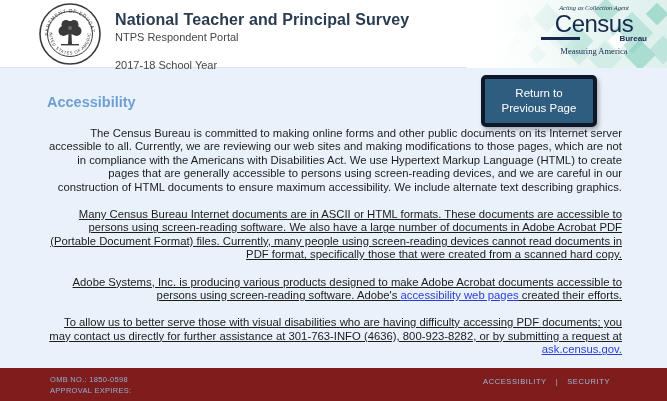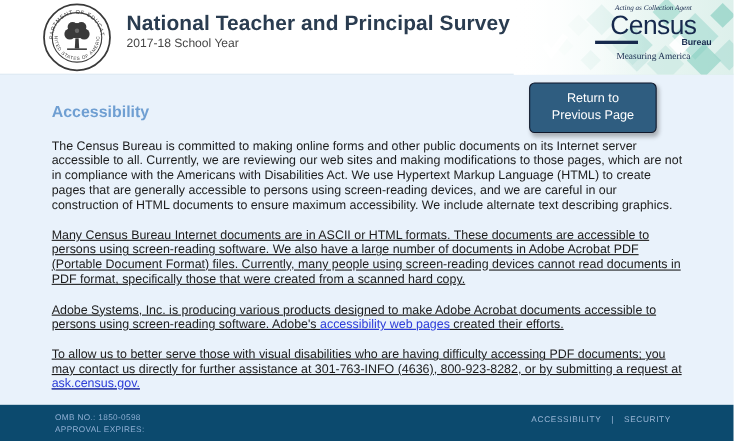--- a/index.html
+++ b/index.html
@@ -22,21 +22,21 @@
   .seal-wrap {
     position: absolute;
     left: 38px; top: 2px;
     width: 64px; height: 64px;
   }
   .header-text {
     position: absolute;
     left: 115px; top: 11px;
   }
   .header-title {
-    font-size: 19px;
+    font-size: 16px;
     font-weight: bold;
     color: #2a3c50;
     letter-spacing: 0.1px;
   }
   .header-sub {
     font-size: 11px;
     color: #474747;
     line-height: 13px;
     margin-top: 2px;
   }
@@ -111,49 +111,50 @@
     font-size: 14.5px;
     font-weight: bold;
     color: #6f9fd2;
   }
   .return-btn {
     position: absolute;
     top: 7px; right: 70px;
     width: 116px;
     padding: 7px 10px;
     background: #2f5d80;
-    border: 1px solid #0f172a;
+    border: 4px solid #0f172a;
     border-radius: 5px;
     color: #ffffff;
     font-family: "Liberation Sans", sans-serif;
     font-size: 11.5px;
     line-height: 15px;
     text-align: center;
     box-shadow: 2px 3px 4px rgba(0,0,0,0.28);
     cursor: pointer;
   }
   .body-text {
     font-size: 11.3px;
     line-height: 13.4px;
     color: #1c1c1c;
     max-width: 578px;
+    text-align: right;
   }
   .para-1 { margin-top: 17px; }
   .para-n { margin-top: 14px; text-decoration: underline; }
   .inline-link {
     color: #2b3cd9;
     text-decoration: underline;
     cursor: pointer;
   }
 
   
   .footer {
     position: relative;
     height: 33px;
-    background: #0c4a6e;
+    background: #7f1d1d;
   }
   .footer-left {
     position: absolute;
     left: 50px; top: 6px;
     font-size: 7.5px;
     line-height: 11px;
     color: #8fafd4;
     letter-spacing: 0.3px;
   }
   .footer-right {
@@ -200,21 +201,22 @@
         <circle cx="36" cy="22.5" r="4.5"></circle>
         <path d="M30.5 33 L30 42 L34 42 L33.5 33 Z"></path>
         <rect x="23" y="42" width="18" height="1.4"></rect>
       </g>
       <circle cx="32" cy="26" r="2" fill="#ffffff" opacity="0.25"></circle>
     </svg>
   </div>
 
   <div class="header-text">
     <div class="header-title">National Teacher and Principal Survey</div>
-    <div class="header-sub" style="margin-top:1px;">2017-18 School Year</div>
+    <div class="header-sub">NTPS Respondent Portal</div>
+    <div class="header-sub" style="margin-top:15px;">2017-18 School Year</div>
   </div>
 
   <div class="census-pattern">
     <svg width="200" height="68" viewBox="0 0 200 68">
       <g>
         <rect x="70" y="8" width="20" height="20" fill="#cdeae4" opacity="0.7" transform="rotate(45 80 18)"></rect>
         <rect x="95" y="28" width="26" height="26" fill="#a8dcd2" opacity="0.6" transform="rotate(45 108 41)"></rect>
         <rect x="130" y="2" width="18" height="18" fill="#85cfc0" opacity="0.5" transform="rotate(45 139 11)"></rect>
         <rect x="150" y="18" width="30" height="30" fill="#a8dcd2" opacity="0.65" transform="rotate(45 165 33)"></rect>
         <rect x="162" y="44" width="22" height="22" fill="#85cfc0" opacity="0.6" transform="rotate(45 173 55)"></rect>

